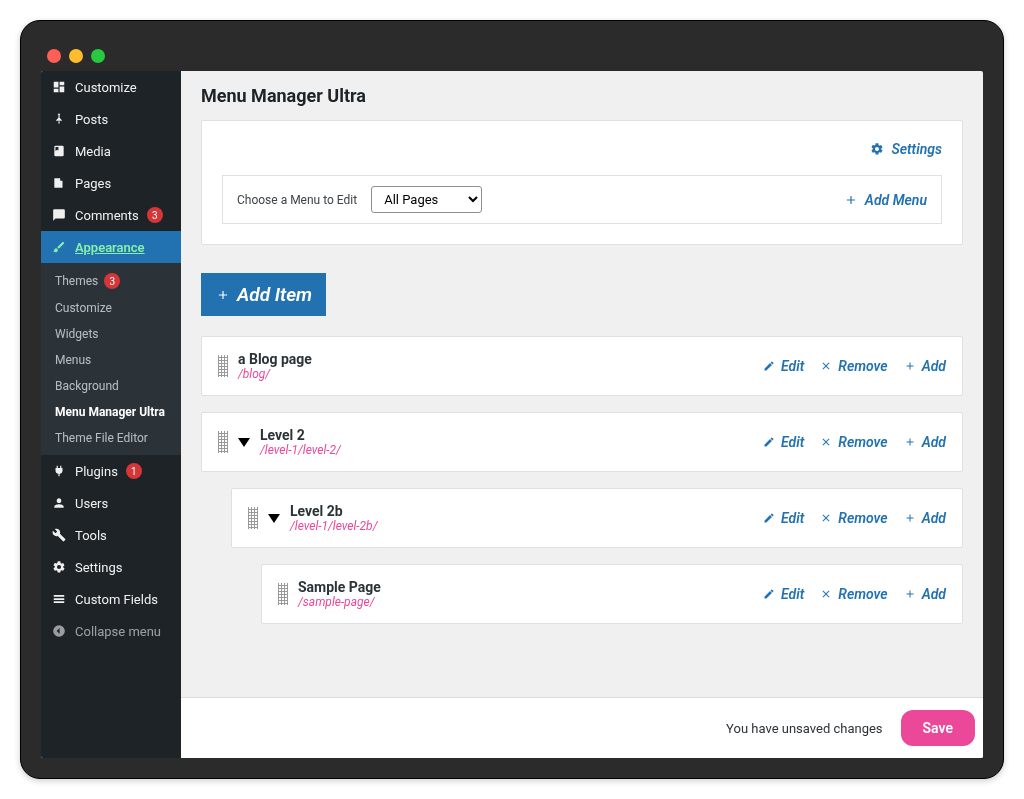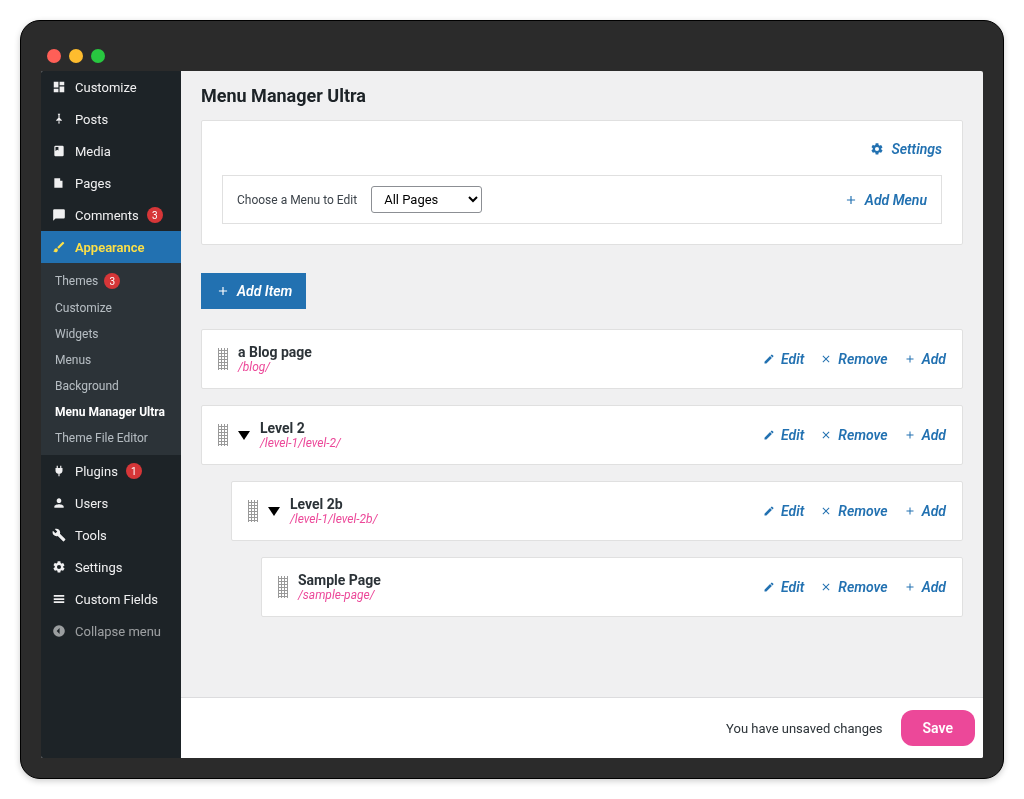--- a/index.html
+++ b/index.html
@@ -5,41 +5,41 @@
 * { margin:0; padding:0; box-sizing:border-box; font-family:-apple-system,BlinkMacSystemFont,"Segoe UI",Roboto,Oxygen-Sans,Ubuntu,Cantarell,"Helvetica Neue",sans-serif; }
 body { background:#fff; display:flex; align-items:center; justify-content:center; padding:20px; }
 .device { width:984px; height:759px; border:1px solid #000; border-radius:20px; background:#2b2b2b; padding:20px; box-shadow:0 2px 6px rgba(0,0,0,.2); overflow:hidden; display:flex; flex-direction:column; }
 .titlebar { height:30px; display:flex; align-items:center; gap:8px; padding-left:6px; }
 .dot { width:14px; height:14px; border-radius:50%; }
 .dot.red{background:#ff5f57;} .dot.yellow{background:#febc2e;} .dot.green{background:#28c840;}
 .screen { flex:1; background:#f0f0f1; display:flex; overflow:hidden; border-radius:2px; }
 
 .sidebar { width:140px; background:#1d2327; color:#f0f0f1; font-size:13px; display:flex; flex-direction:column; }
 .side-item { display:flex; align-items:center; gap:8px; padding:8px 10px; color:#f0f0f1; cursor:pointer; position:relative; }
-.side-item.active { background:#2271b1; color:#fde047; font-weight:600; }
+.side-item.active { background:#2271b1; color:#86efac; font-weight:600;text-decoration:underline; }
 .side-item.active::after { content:""; position:absolute; right:-8px; top:50%; transform:translateY(-50%); border:8px solid transparent; border-right-color:#f0f0f1; }
 .submenu { background:#2c3338; padding:4px 0; }
 .sub-item { padding:6px 10px 6px 14px; font-size:12px; color:rgba(240,246,252,.7); cursor:pointer; display:flex; align-items:center; gap:6px; }
 .sub-item.active { color:#fff; font-weight:700; }
 .badge { background:#d63638; color:#fff; min-width:16px; height:16px; border-radius:8px; font-size:10px; display:inline-flex; align-items:center; justify-content:center; padding:0 4px; }
 .ico { width:16px; height:16px; display:inline-flex; align-items:center; justify-content:center; }
 .ico svg{width:14px;height:14px;fill:currentColor;}
 
 .content { flex:1; display:flex; flex-direction:column; position:relative; }
 .heading { font-size:18px; font-weight:700; color:#1d2327; padding:14px 20px; }
 .main { flex:1; padding:0 20px 20px; overflow:auto; }
 .panel { background:#fff; border:1px solid #e0e0e0; border-radius:2px; padding:20px; margin-bottom:14px; }
 .settings-row { display:flex; justify-content:flex-end; }
 .linkish { color:#2271b1; font-weight:600; font-style:italic; display:inline-flex; align-items:center; gap:6px; cursor:pointer; font-size:14px; }
 .linkish .ico svg{fill:#2271b1;}
 .menu-select-row { display:flex; align-items:center; gap:14px; margin-top:18px; background:#fff; border:1px solid #e0e0e0; padding:10px 14px; }
 .menu-select-row .label { font-size:12px; color:#3c434a; }
 .menu-select-row select { padding:4px 26px 4px 8px; font-size:13px; border:1px solid #8c8f94; border-radius:3px; background:#fff; }
 .menu-select-row .spacer { flex:1; }
-.add-item-btn { margin-top:14px; background:#2271b1; color:#fff; border:none; padding:10px 14px; font-style:italic; font-weight:600; font-size:14px; cursor:pointer; display:inline-flex; gap:6px; align-items:center; }
+.add-item-btn { margin-top:14px; background:#2271b1; color:#fff; border:none; padding:10px 14px; font-style:italic; font-weight:600; font-size:19px; cursor:pointer; display:inline-flex; gap:6px; align-items:center; }
 .add-item-btn .ico svg{fill:#fff;}
 .menu-list { margin-top:20px; }
 .menu-item { background:#fff; border:1px solid #e0e0e0; border-radius:2px; padding:14px 16px; margin-bottom:16px; display:flex; align-items:center; }
 .indent-1 { margin-left:0px; }
 .indent-2 { margin-left:30px; }
 .handle { width:10px; height:22px; background:repeating-linear-gradient(0deg,#999 0 1px,transparent 1px 3px),repeating-linear-gradient(90deg,#999 0 1px,transparent 1px 3px); background-size:3px 3px; margin-right:10px; cursor:grab; flex-shrink:0; }
 .chev { width:0;height:0;border-left:6px solid transparent;border-right:6px solid transparent;border-top:9px solid #000;margin-right:10px;flex-shrink:0;cursor:pointer; }
 .item-info { flex:1; }
 .item-title { font-weight:700; font-size:14px; color:#2c3338; }
 .item-path { font-size:12px; color:#ec4899; font-style:italic; }

